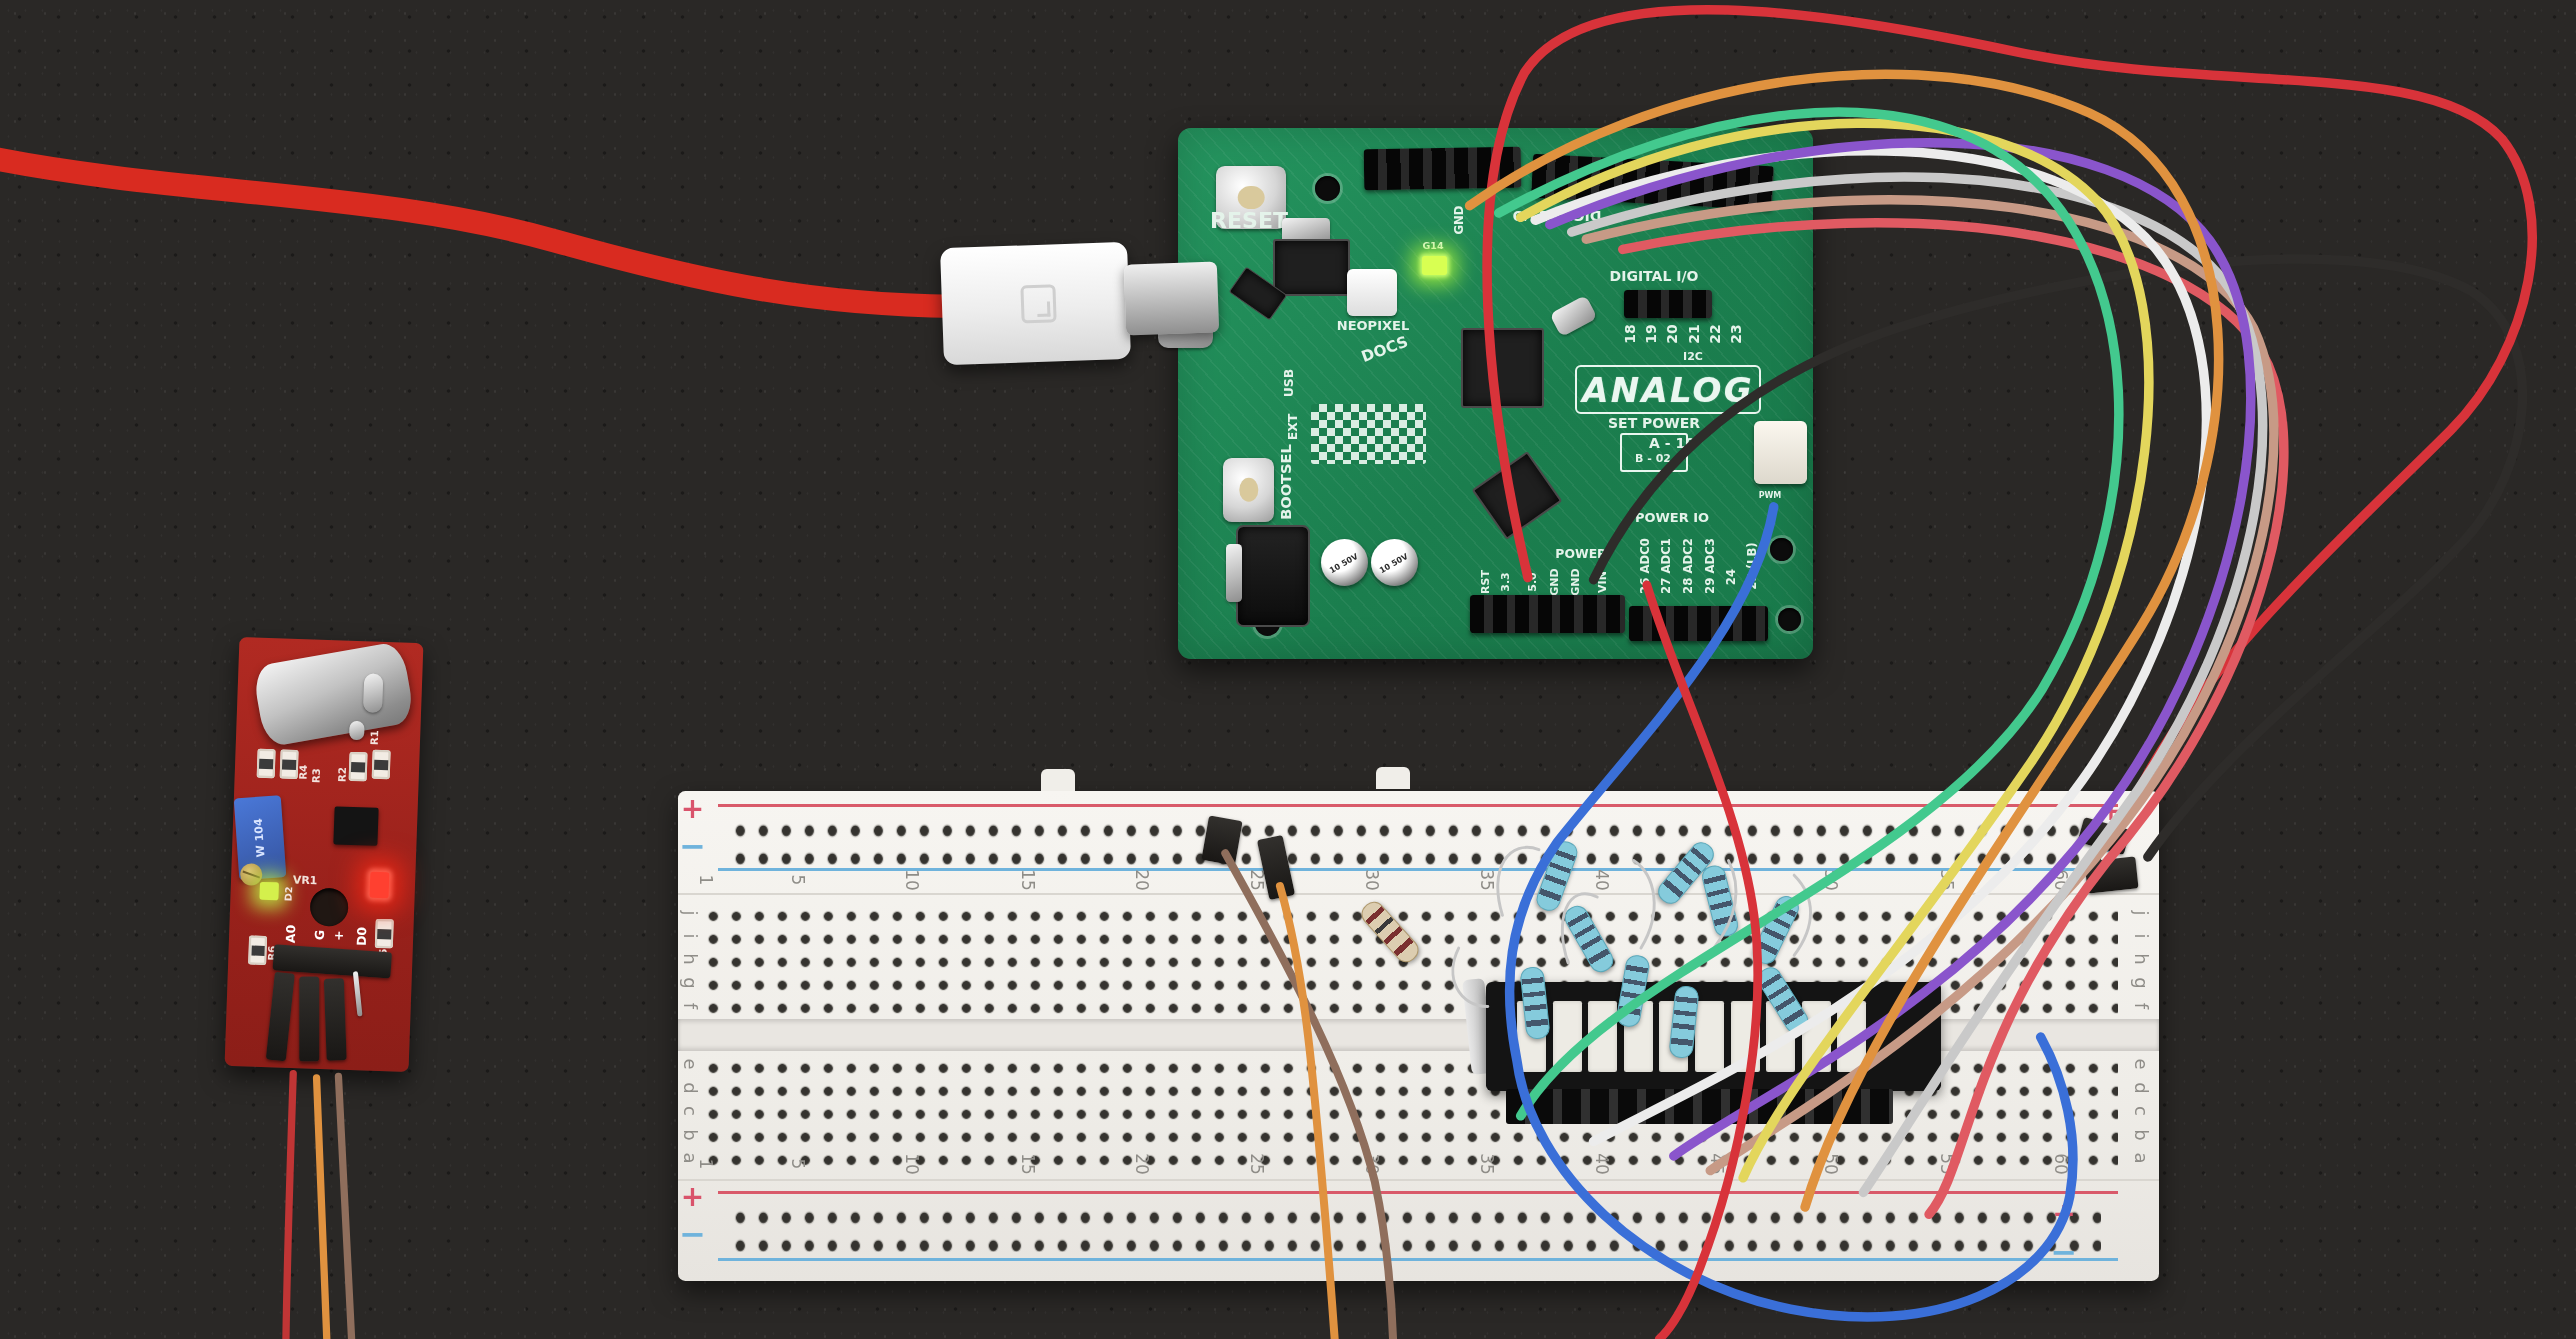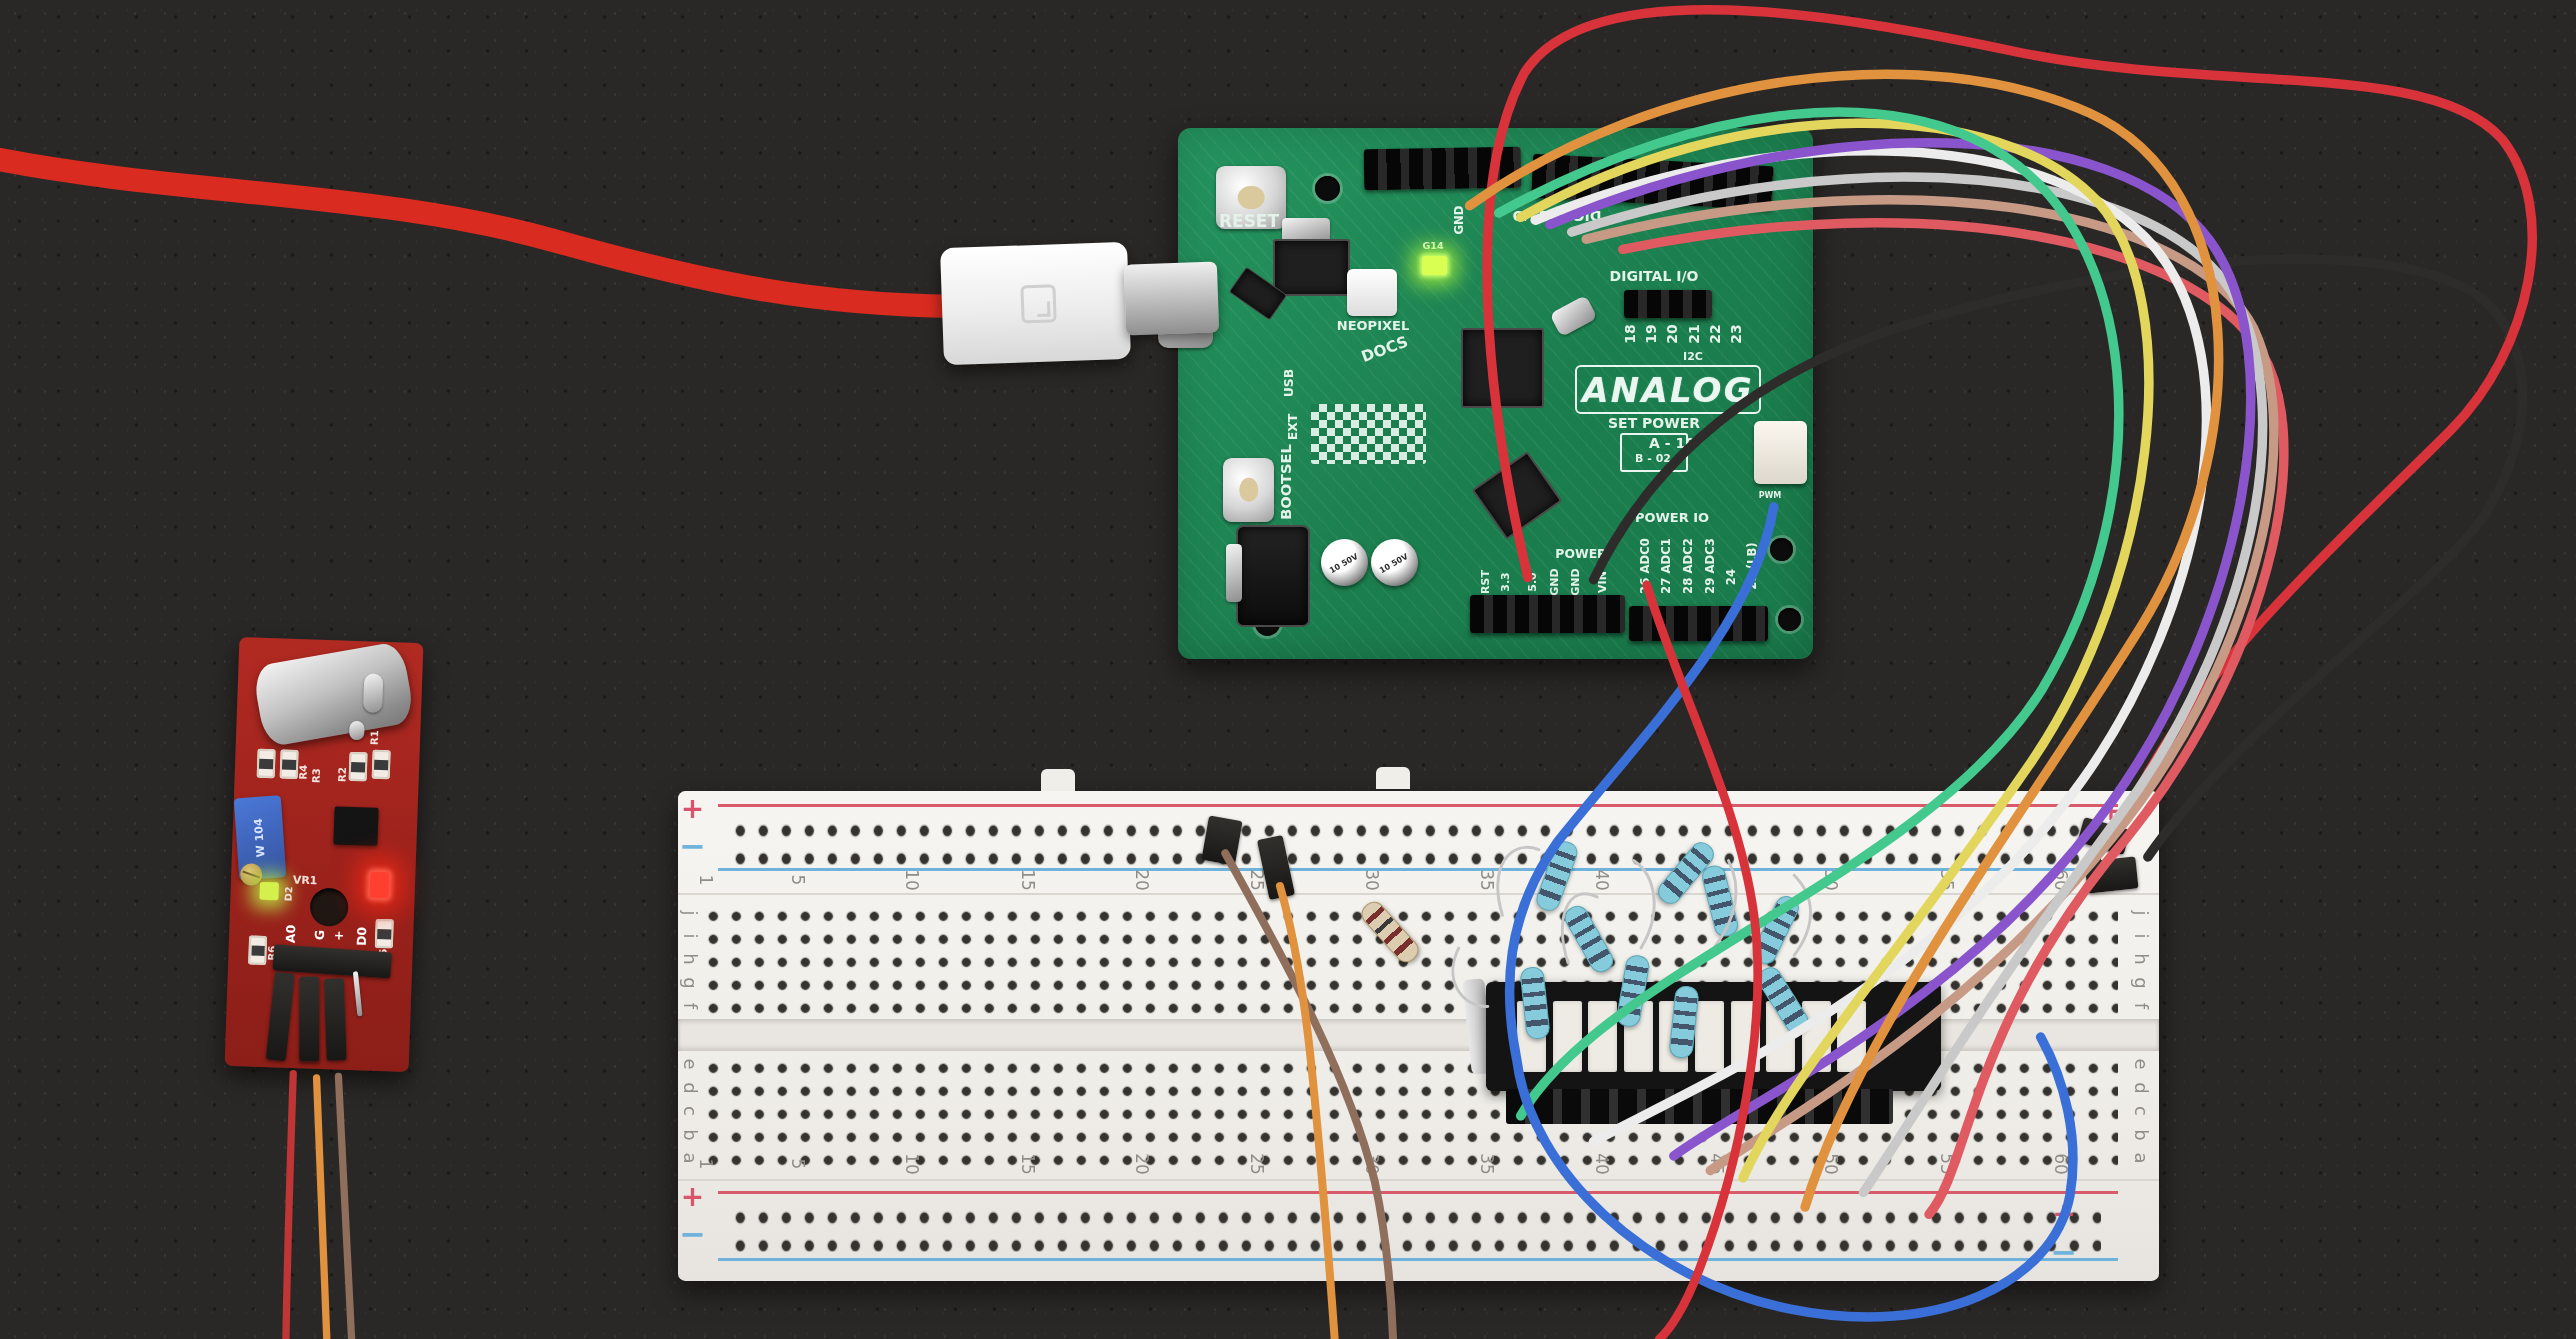--- a/index.html
+++ b/index.html
@@ -245,21 +245,21 @@
     <div class="hole" style="left:137px;top:48px;width:25px;height:25px;"></div>
     <div class="hole" style="left:77px;top:483px;width:25px;height:25px;"></div>
     <div class="hole" style="left:592px;top:410px;width:23px;height:23px;"></div>
     <div class="hole" style="left:600px;top:480px;width:23px;height:23px;"></div>
 
     <div class="hdr" style="left:186px;top:20.4px;width:157px;height:41px;transform:rotate(-1deg);"></div>
     <div class="hdr" style="left:354px;top:32px;width:241px;height:44px;transform:rotate(3deg);"></div>
 
     <div class="silver" style="left:-20.4px;top:146px;width:55px;height:74px;border-radius:10.2px;"></div>
     <div class="btn" style="left:38px;top:38px;width:70px;height:63px;"></div>
-    <span class="lbl" style="left:67px;top:93px;font-size:17px;padding-left:8px;">RESET</span>
+    <span class="lbl" style="left:67px;top:93px;font-size:22px;padding-left:8px;">RESET</span>
 
     <div class="silver" style="left:104px;top:90px;width:48px;height:25px;"></div>
     <div class="chip" style="left:95px;top:111px;width:73px;height:53px;"></div>
     <div class="chip" style="left:55px;top:150px;width:48px;height:29px;transform:rotate(35deg);border-width:1.5px;"></div>
 
     <div class="silver" style="left:169px;top:141px;width:50px;height:47px;border-radius:5.8px;background:linear-gradient(180deg,#fff,#ddd);"></div>
     <span class="lbl" style="left:195px;top:197px;font-size:13px;">NEOPIXEL</span>
 
     <span class="lbl" style="left:255px;top:118px;font-size:9.5px;">G14</span>
     <div class="led-glow-green" style="left:244px;top:128px;width:25px;height:19px;"></div>

